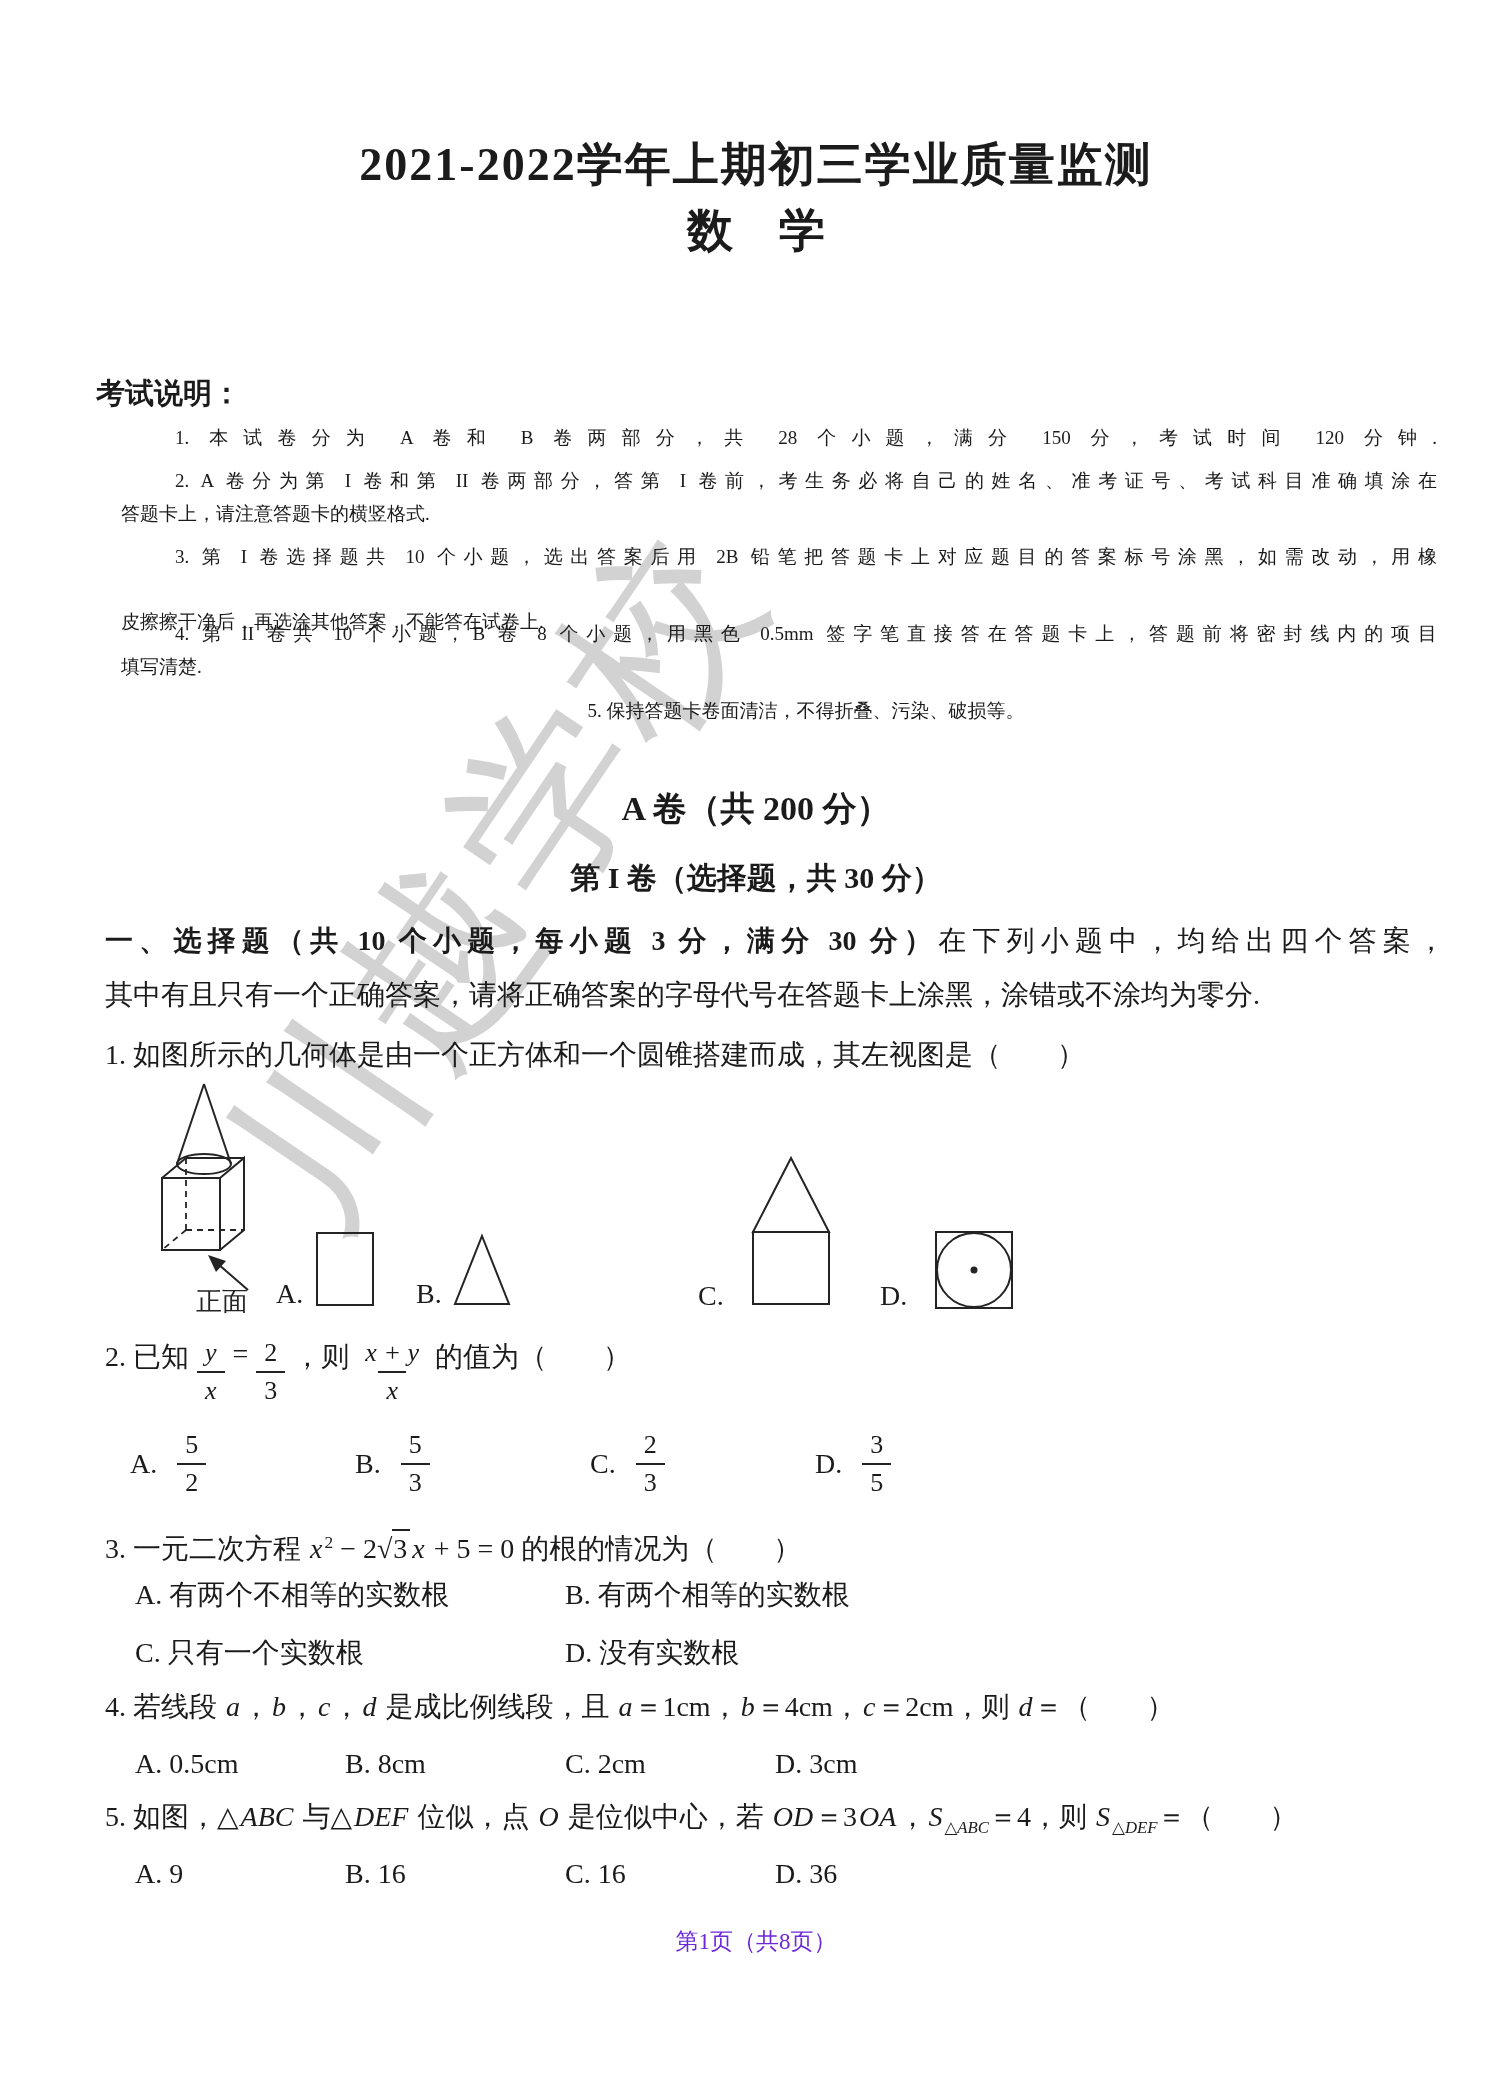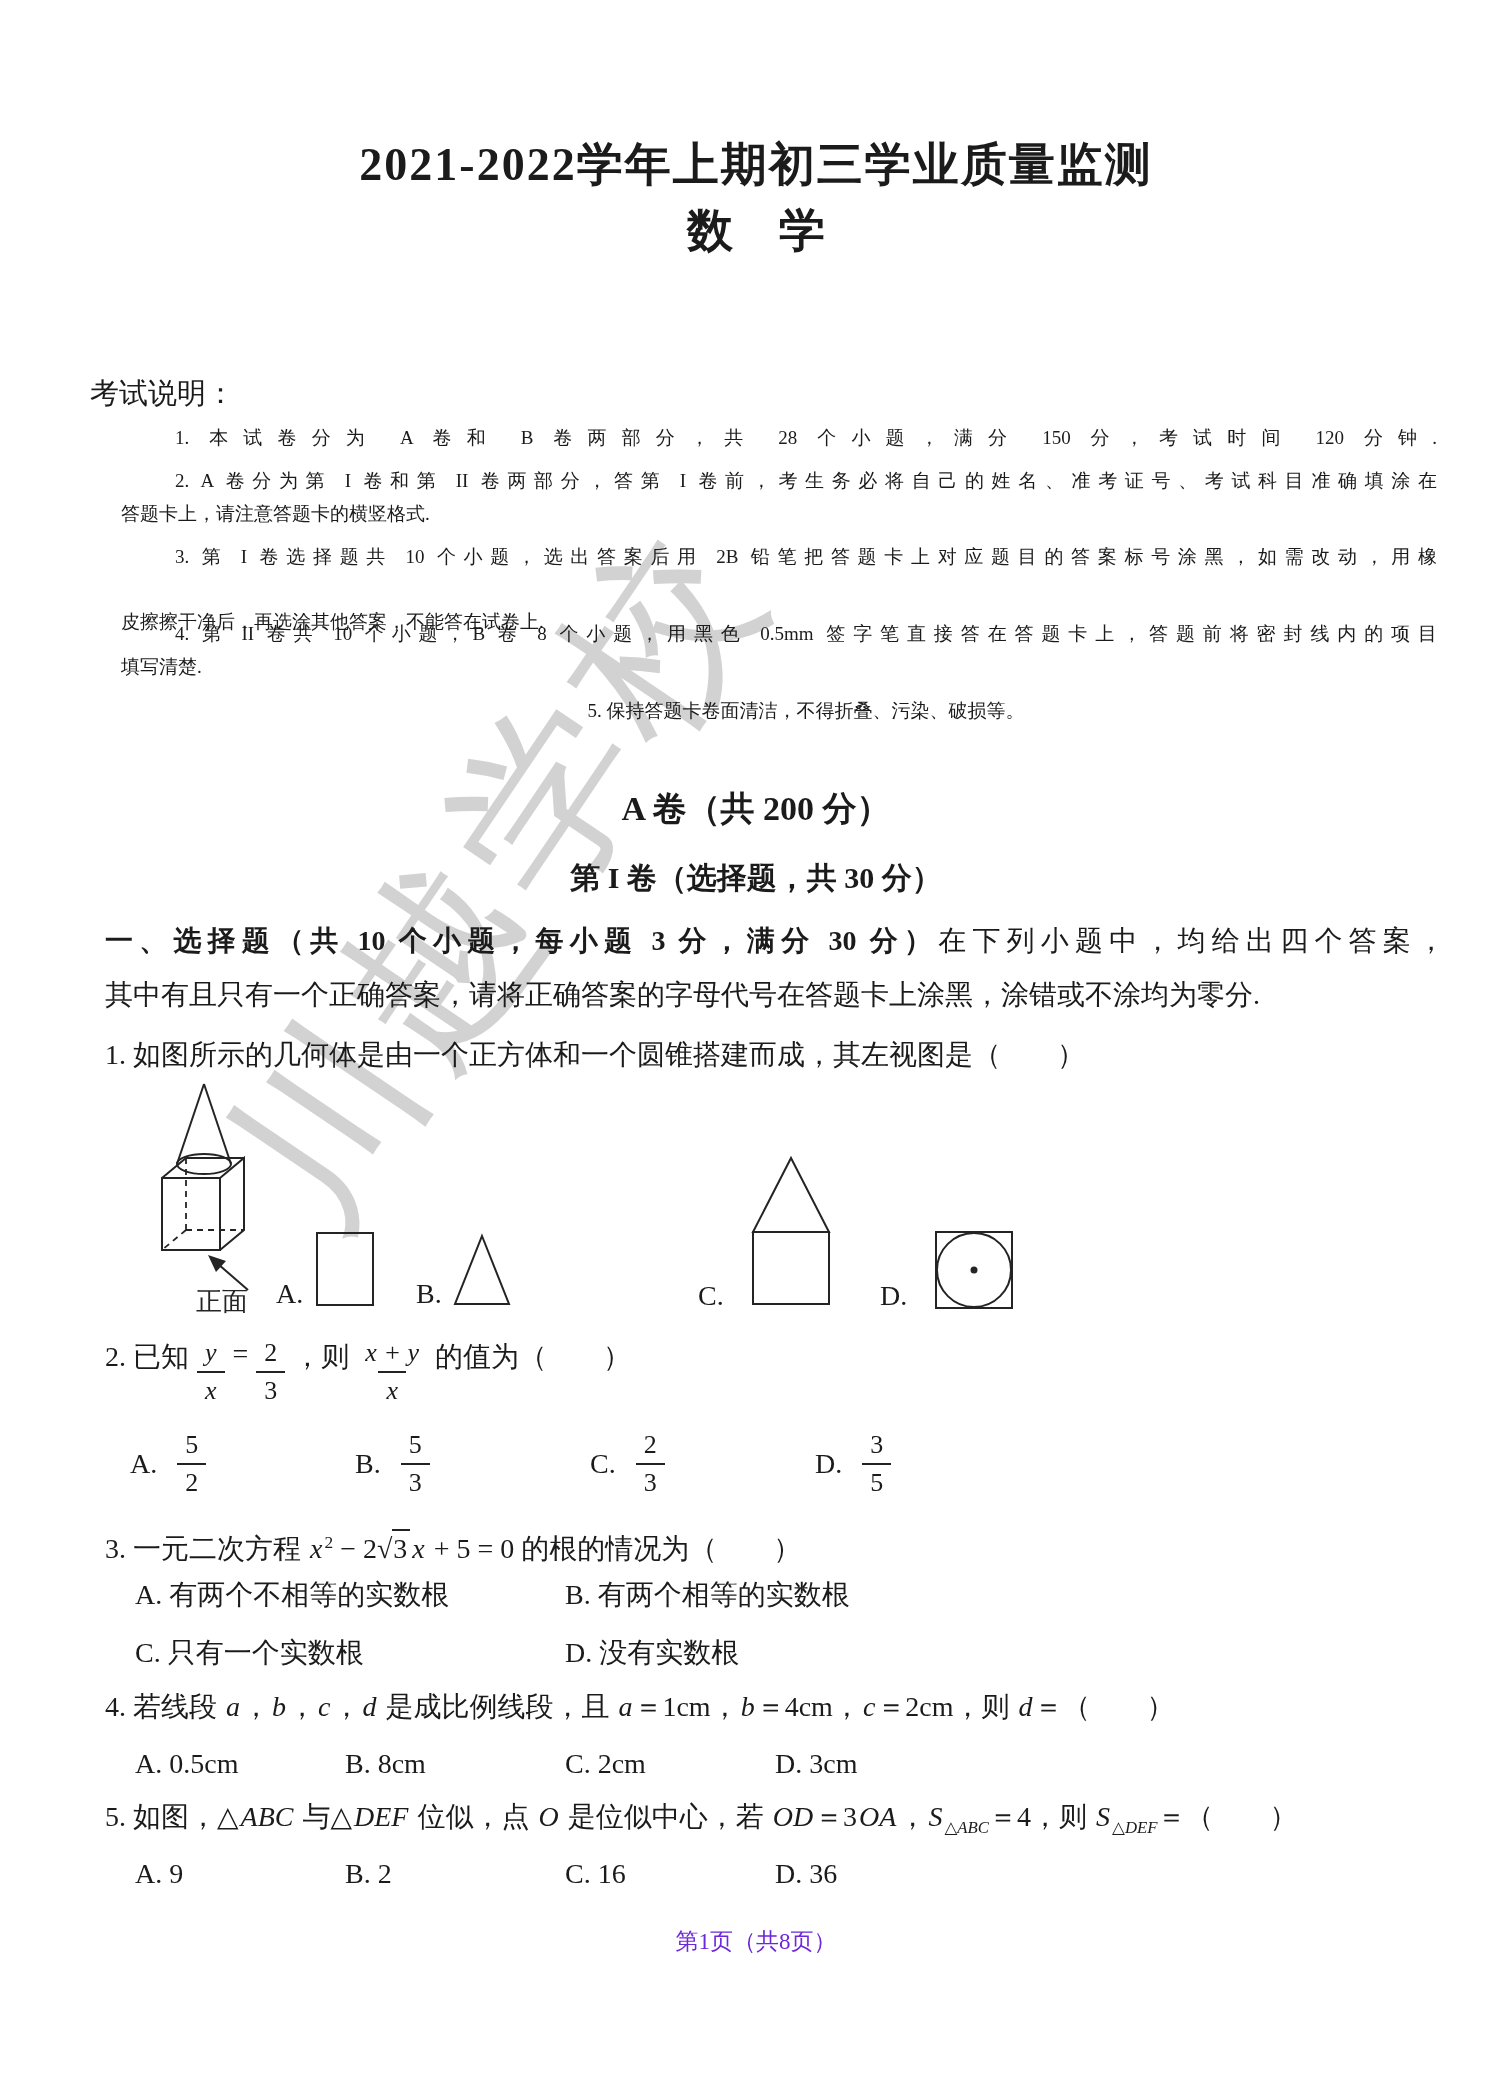--- a/index.html
+++ b/index.html
@@ -12,21 +12,21 @@
   .center{left:0;width:100%;text-align:center;}
   
   .watermark{
     position:absolute;left:356px;top:1064px;z-index:0;
     font-size:186px;line-height:192px;letter-spacing:10px;white-space:nowrap;
     color:#c7c7c7;opacity:.8;font-weight:400;
     transform:rotate(-56deg);transform-origin:0 100%;
   }
   .h-title{top:134px;font-size:46px;font-weight:700;letter-spacing:2px;}
   .h-subject{top:200px;font-size:46px;font-weight:700;}
-  .notice-h{left:90px;top:374px;font-size:29px;font-weight:400;}
+  .notice-h{left:96px;top:374px;font-size:29px;font-weight:700;}
   .nline{left:105px;width:1316px;font-size:19px;line-height:36px;height:38px;white-space:nowrap;margin-left:16px;}
   .nline.ind{padding-left:54px;width:1262px;text-align:center;}
   .nline.fill{white-space:normal;text-align:justify;text-align-last:justify;}
   .sec-a{top:786px;font-size:34px;font-weight:700;}
   .sec-i{top:858px;font-size:30px;font-weight:700;}
   .qline{left:105px;width:1340px;font-size:28px;line-height:38px;}
   .qline .bold{font-weight:700;}
   .qline.fill{text-align:justify;text-align-last:justify;}
   .q2row{left:105px;top:1338px;height:88px;display:flex;font-size:28px;}
   .opt-label{font-size:28px;}
@@ -174,19 +174,19 @@
   <span class="abs opt-text" style="left:565px;top:1634px">D. 没有实数根</span>
 
   <div class="abs qline" style="top:1688px">4. 若线段 <span class="mvar">a</span>，<span class="mvar">b</span>，<span class="mvar">c</span>，<span class="mvar">d</span> 是成比例线段，且 <span class="mvar">a</span>＝1cm，<span class="mvar">b</span>＝4cm，<span class="mvar">c</span>＝2cm，则 <span class="mvar">d</span>＝（　　）</div>
   <span class="abs opt-text" style="left:135px;top:1748px">A. 0.5cm</span>
   <span class="abs opt-text" style="left:345px;top:1748px">B. 8cm</span>
   <span class="abs opt-text" style="left:565px;top:1748px">C. 2cm</span>
   <span class="abs opt-text" style="left:775px;top:1748px">D. 3cm</span>
 
   <div class="abs qline" style="top:1798px">5. 如图，△<span class="mvar">ABC</span> 与△<span class="mvar">DEF</span> 位似，点 <span class="mvar">O</span> 是位似中心，若 <span class="mvar">OD</span>＝3<span class="mvar">OA</span>，<span class="mvar">S</span><sub class="msub">△ABC</sub>＝4，则 <span class="mvar">S</span><sub class="msub">△DEF</sub>＝（　　）</div>
   <span class="abs opt-text" style="left:135px;top:1858px">A. 9</span>
-  <span class="abs opt-text" style="left:345px;top:1858px">B. 2</span>
+  <span class="abs opt-text" style="left:345px;top:1858px">B. 16</span>
   <span class="abs opt-text" style="left:565px;top:1858px">C. 16</span>
   <span class="abs opt-text" style="left:775px;top:1858px">D. 36</span>
 
   <div class="abs center footer">第1页（共8页）</div>
 
 </div>
 
 </body></html>

